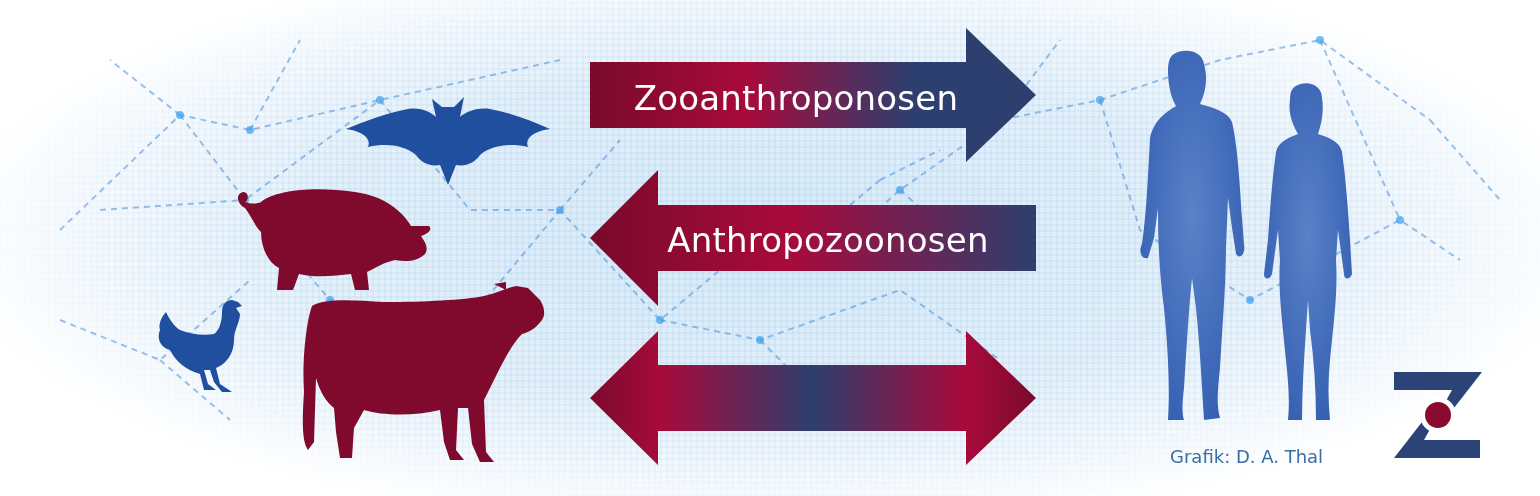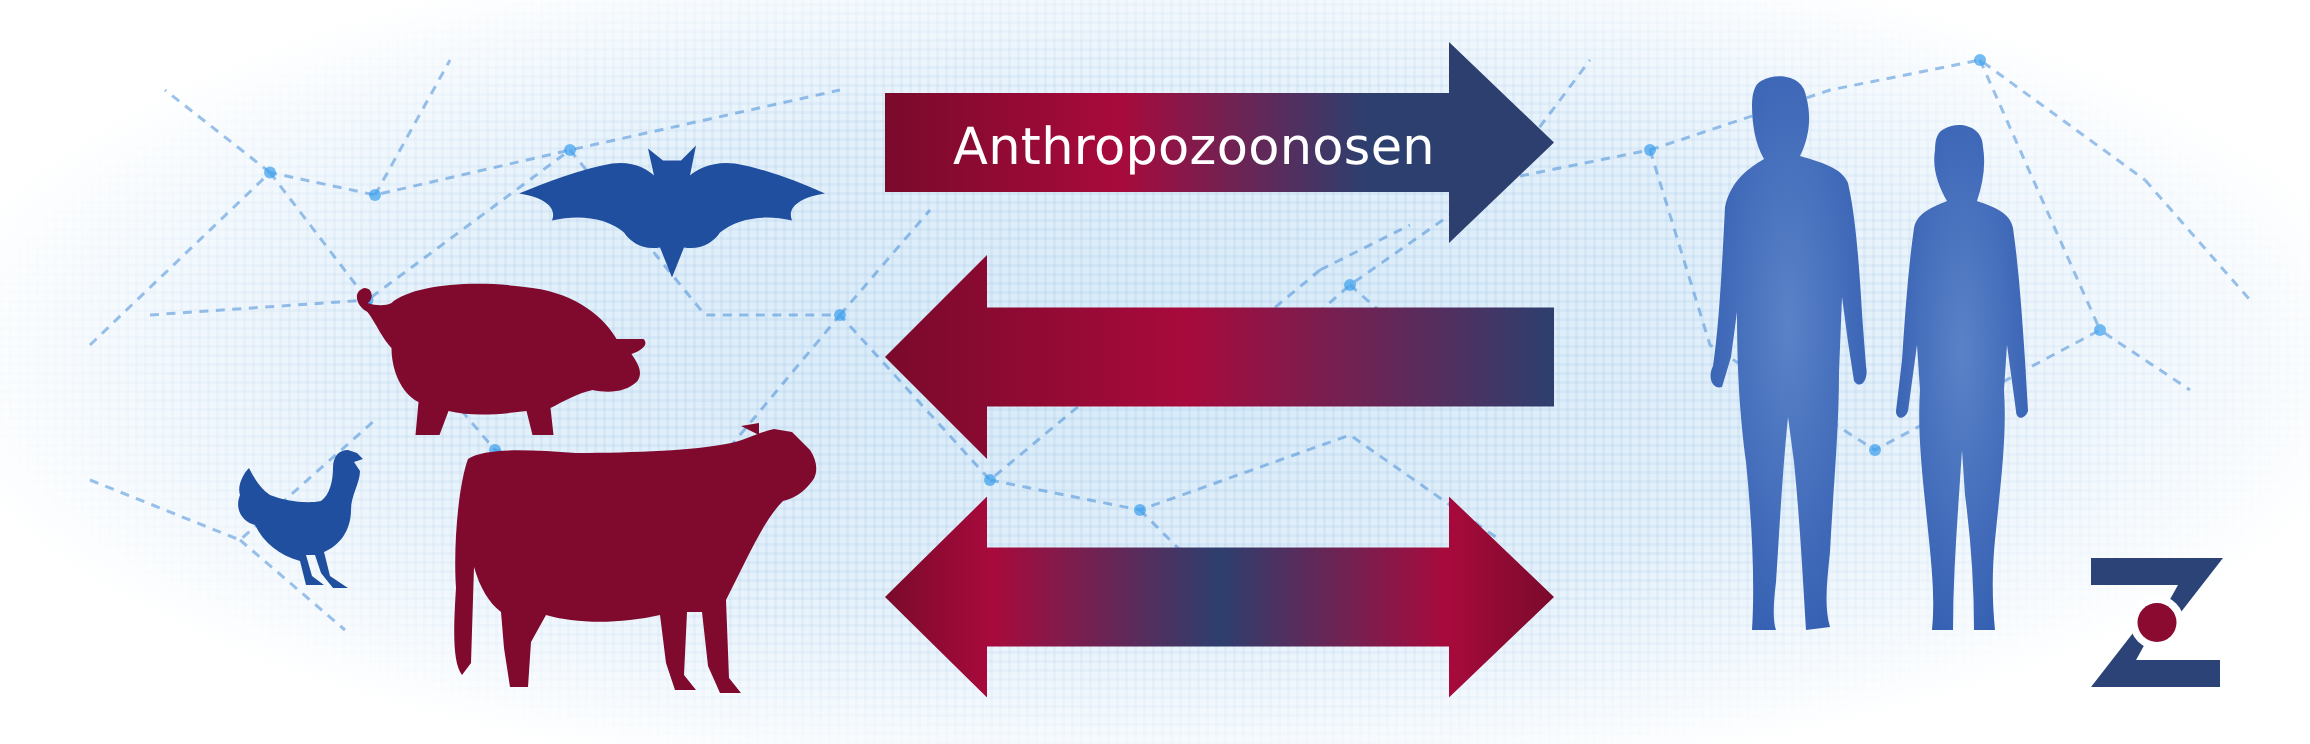--- a/index.html
+++ b/index.html
@@ -62,32 +62,33 @@
     <defs>
       <linearGradient id="g1" x1="0" x2="1" y1="0" y2="0">
         <stop offset="0" stop-color="#7a0a2c"></stop>
         <stop offset="0.35" stop-color="#a80a3c"></stop>
         <stop offset="0.72" stop-color="#2d3f6e"></stop>
         <stop offset="1" stop-color="#2d3f6e"></stop>
       </linearGradient>
     </defs>
     <polygon points="2,34 378,34 378,0 448,67 378,134 378,100 2,100" fill="url(#g1)"></polygon>
   </svg>
-  <div class="arrow-label" style="left:796px;top:98px;">Anthropozoonosen</div>
+  <div class="arrow-label" style="left:796px;top:98px;">Zooanthroponosen</div>
 
   <svg class="arrow" style="left:588px;top:170px;" width="450" height="136" viewBox="0 0 450 136">
     <defs>
       <linearGradient id="g2" x1="0" x2="1" y1="0" y2="0">
         <stop offset="0" stop-color="#7a0a2c"></stop>
         <stop offset="0.45" stop-color="#a80a3c"></stop>
         <stop offset="1" stop-color="#2d3f6e"></stop>
       </linearGradient>
     </defs>
     <polygon points="2,68 70,0 70,35 448,35 448,101 70,101 70,136" fill="url(#g2)"></polygon>
   </svg>
+  <div class="arrow-label" style="left:828px;top:240px;">Anthropozoonosen</div>
 
   <svg class="arrow" style="left:588px;top:331px;" width="450" height="134" viewBox="0 0 450 134">
     <defs>
       <linearGradient id="g3" x1="0" x2="1" y1="0" y2="0">
         <stop offset="0" stop-color="#7a0a2c"></stop>
         <stop offset="0.16" stop-color="#a80a3c"></stop>
         <stop offset="0.5" stop-color="#2d3f6e"></stop>
         <stop offset="0.84" stop-color="#a80a3c"></stop>
         <stop offset="1" stop-color="#7a0a2c"></stop>
       </linearGradient>
@@ -125,13 +126,14 @@
     <path fill="url(#hg)" d="M38 6 C48 0 64 4 64 18 C66 30 64 42 60 54 C72 58 82 62 84 72 C88 100 90 130 92 160 L94 194 C92 200 86 200 86 194 L80 150 L78 180 C80 210 76 240 72 280 C70 300 70 320 72 340 L58 340 C58 310 56 280 52 250 L50 220 L48 250 C46 280 44 310 44 340 L30 340 C32 320 30 300 28 280 C24 240 20 210 22 180 L20 150 L14 194 C12 200 6 200 6 194 L10 160 C12 130 14 100 18 72 C20 62 30 58 40 54 C34 44 30 32 32 20 C32 12 34 8 38 6 Z"></path>
   </svg>
 
   <svg class="logo" style="left:1392px;top:372px;" width="92" height="86" viewBox="0 0 92 86">
     <polygon points="2,0 90,0 62,36 50,36 60,18 2,18" fill="#2b4377"></polygon>
     <polygon points="2,86 30,50 42,50 32,68 88,68 88,86" fill="#2b4377"></polygon>
     <circle cx="46" cy="43" r="18" fill="#ffffff"></circle>
     <circle cx="46" cy="43" r="13" fill="#8a0a30"></circle>
   </svg>
 
+  <div class="credit" style="color:#3a6ea5;">Grafik: D. A. Thal</div>
 </div>
 
 </body></html>

